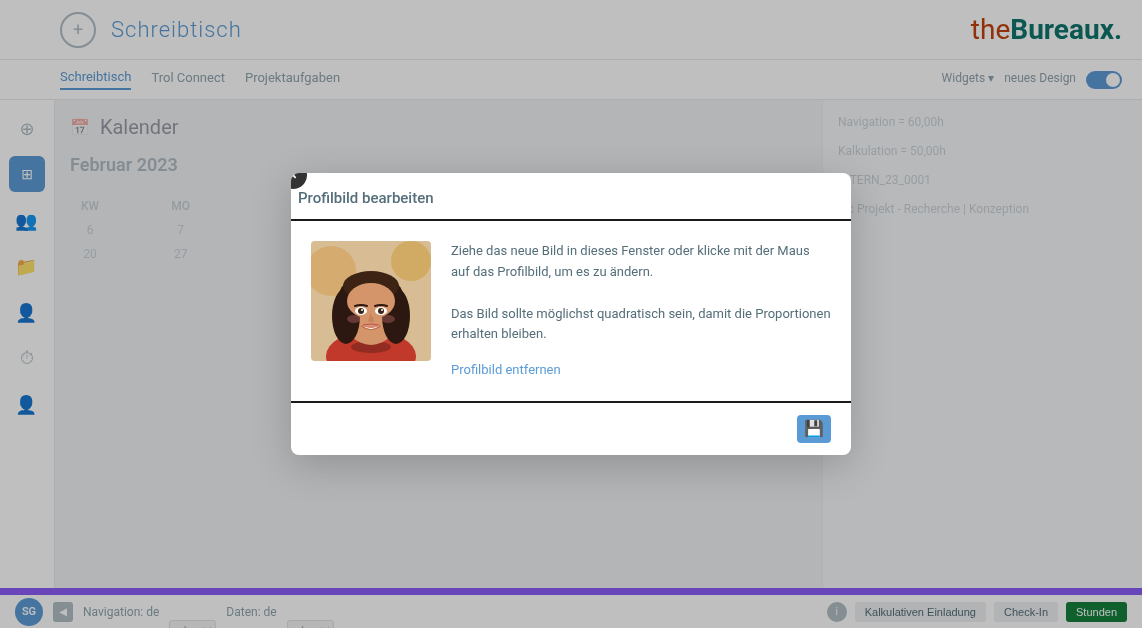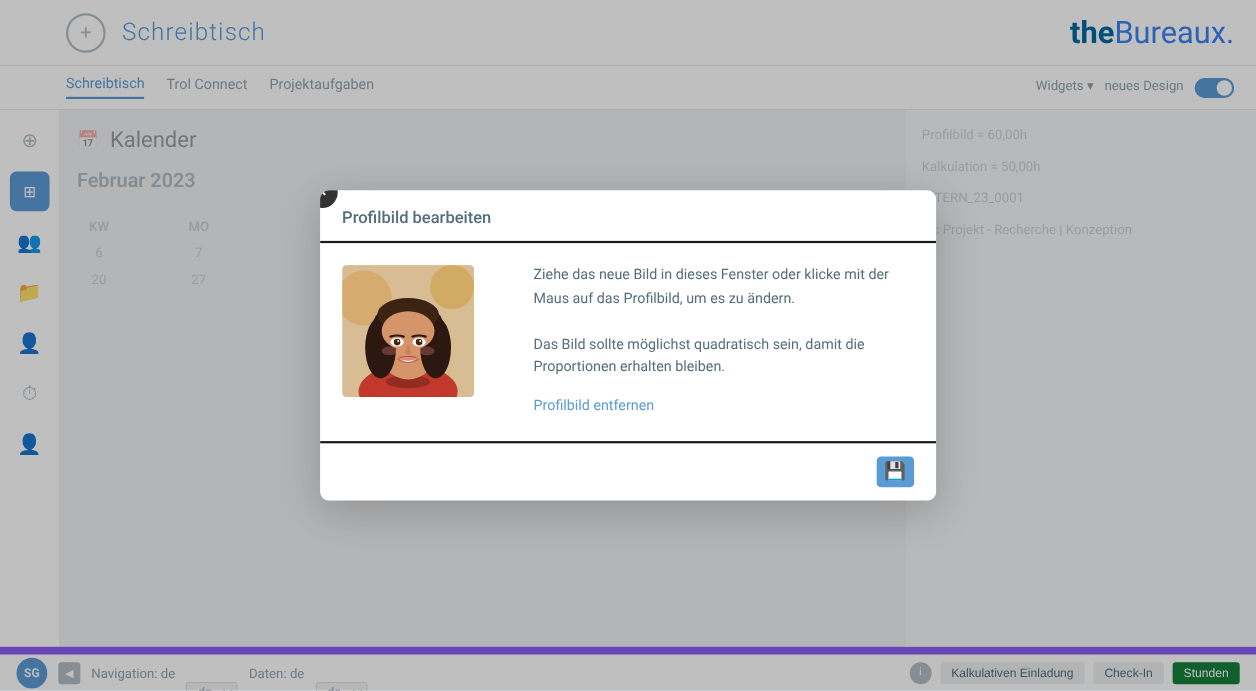--- a/index.html
+++ b/index.html
@@ -41,22 +41,22 @@
       letter-spacing: 1px;
     }
 
     .brand-logo {
       font-size: 28px;
       color: #b0bec5;
       font-weight: 300;
     }
 
     .brand-logo strong {
-      color: #3b82f6;
-      font-weight: 400;
+      color: #0f766e;
+      font-weight: 700;
     }
 
     
     .sec-nav {
       height: 40px;
       background: #fff;
       display: flex;
       align-items: center;
       padding: 0 20px 0 60px;
       border-bottom: 1px solid #e8e8e8;
@@ -273,21 +273,21 @@
       align-items: center;
       justify-content: center;
       cursor: pointer;
       color: white;
       font-size: 14px;
       font-weight: bold;
       z-index: 10;
     }
 
     .modal-header {
-      padding: 16px 20px 12px;
+      padding: 16px 7px 12px;
     }
 
     .modal-title {
       font-size: 15px;
       color: #546e7a;
       font-weight: 500;
     }
 
     .modal-divider {
       height: 2px;
@@ -314,21 +314,20 @@
     .face-svg {
       width: 120px;
       height: 120px;
     }
 
     .modal-instructions {
       flex: 1;
       font-size: 13px;
       color: #546e7a;
       line-height: 1.6;
-      margin-left: 34px;
     }
 
     .remove-link {
       color: #5b9bd5;
       cursor: pointer;
       font-size: 13px;
       text-decoration: none;
       display: block;
       margin-top: 15px;
     }
@@ -376,21 +375,21 @@
 <body>
 
 <div class="app-wrapper">
 
   <div class="top-header">
     <div style="display:flex; align-items:center; gap:15px;">
       <div style="width:36px; height:36px; border:2px solid #b0bec5; border-radius:50%; display:flex; align-items:center; justify-content:center; color:#b0bec5; font-size:18px;">+</div>
       <span class="app-title">Schreibtisch</span>
     </div>
     <div class="brand-logo">
-      <span style="font-weight:700; color:#0369a1;">the</span><strong>Bureaux.</strong>
+      <span style="font-weight:400; color:#c2410c;">the</span><strong>Bureaux.</strong>
     </div>
   </div>
 
   <div class="sec-nav">
     <span class="sec-nav-item active">Schreibtisch</span>
     <span class="sec-nav-item">Trol Connect</span>
     <span class="sec-nav-item">Projektaufgaben</span>
     <div class="sec-nav-right">
       <span>Widgets ▾</span>
       <span>neues Design</span>
@@ -428,21 +427,21 @@
         <div class="cal-cell">8</div>
         <div class="cal-cell">9</div>
         <div class="cal-cell">6</div>
         <div class="cal-cell">13</div>
         <div class="cal-cell">20</div>
         <div class="cal-cell">27</div>
       </div>
     </div>
 
     <div class="right-panel">
-      <div class="panel-item">Profilbild = 60,00h</div>
+      <div class="panel-item">Navigation = 60,00h</div>
       <div class="panel-item">Kalkulation = 50,00h</div>
       <div class="panel-item">INTERN_23_0001</div>
       <div class="panel-item">dic Projekt - Recherche | Konzeption</div>
     </div>
 
   </div>
 
   <div class="bottom-bar">
     <div class="user-avatar">SG</div>
     <div style="width:20px; height:20px; background:#b0bec5; border-radius:3px; display:flex; align-items:center; justify-content:center; color:white; font-size:10px;">◀</div>

